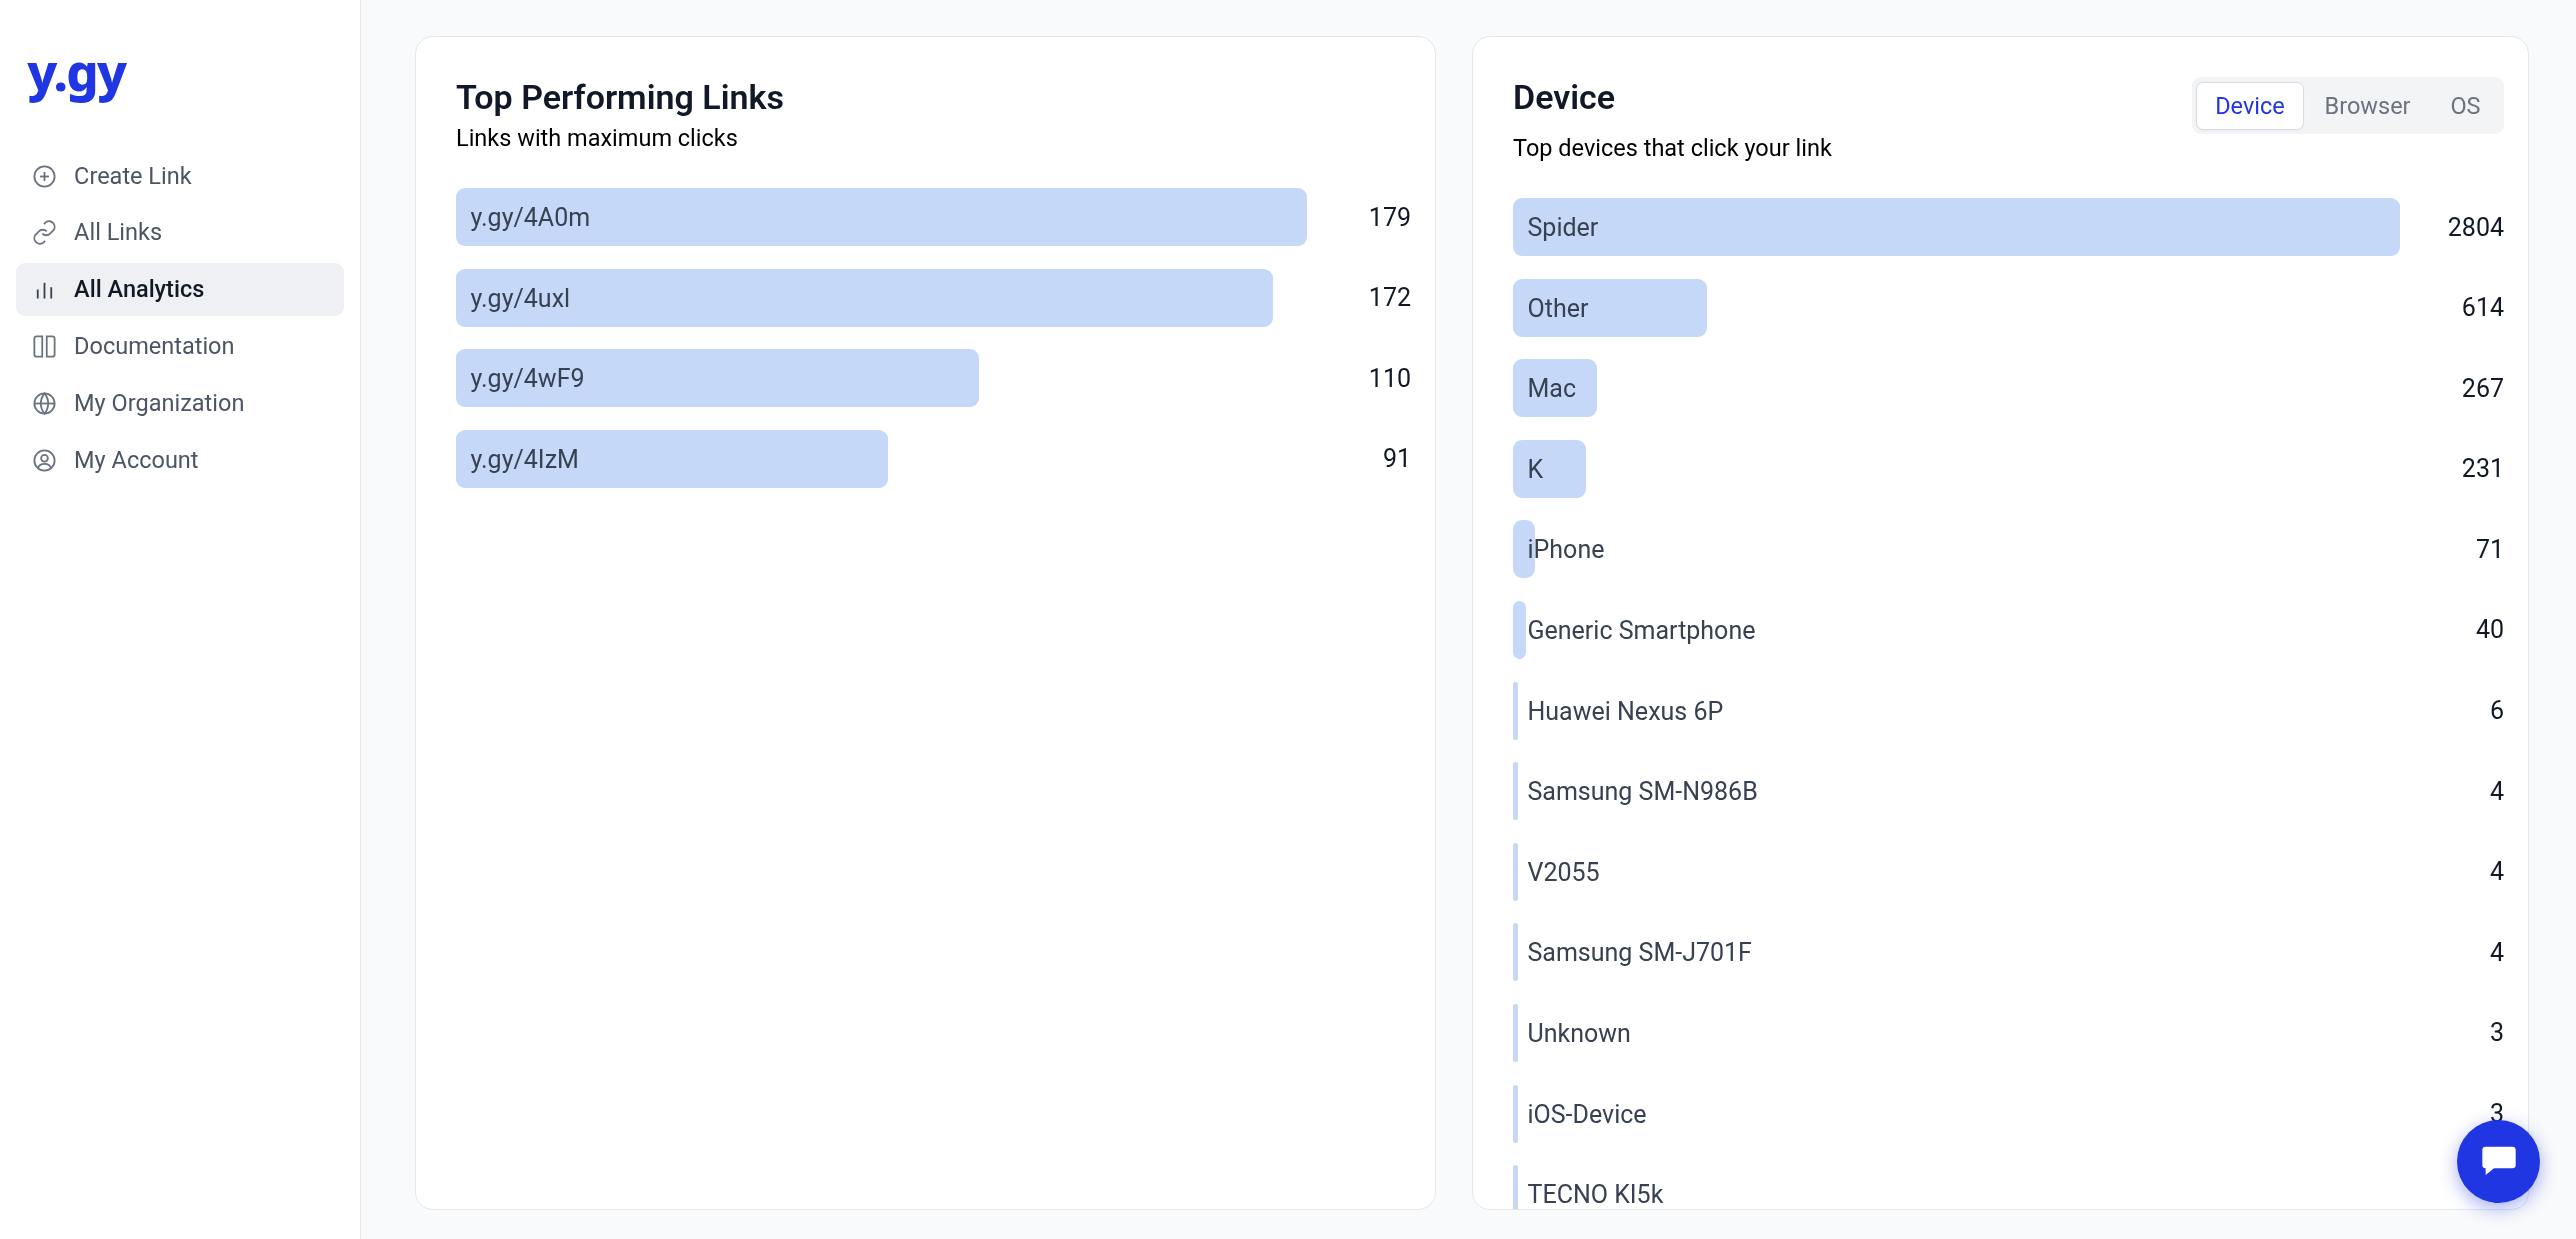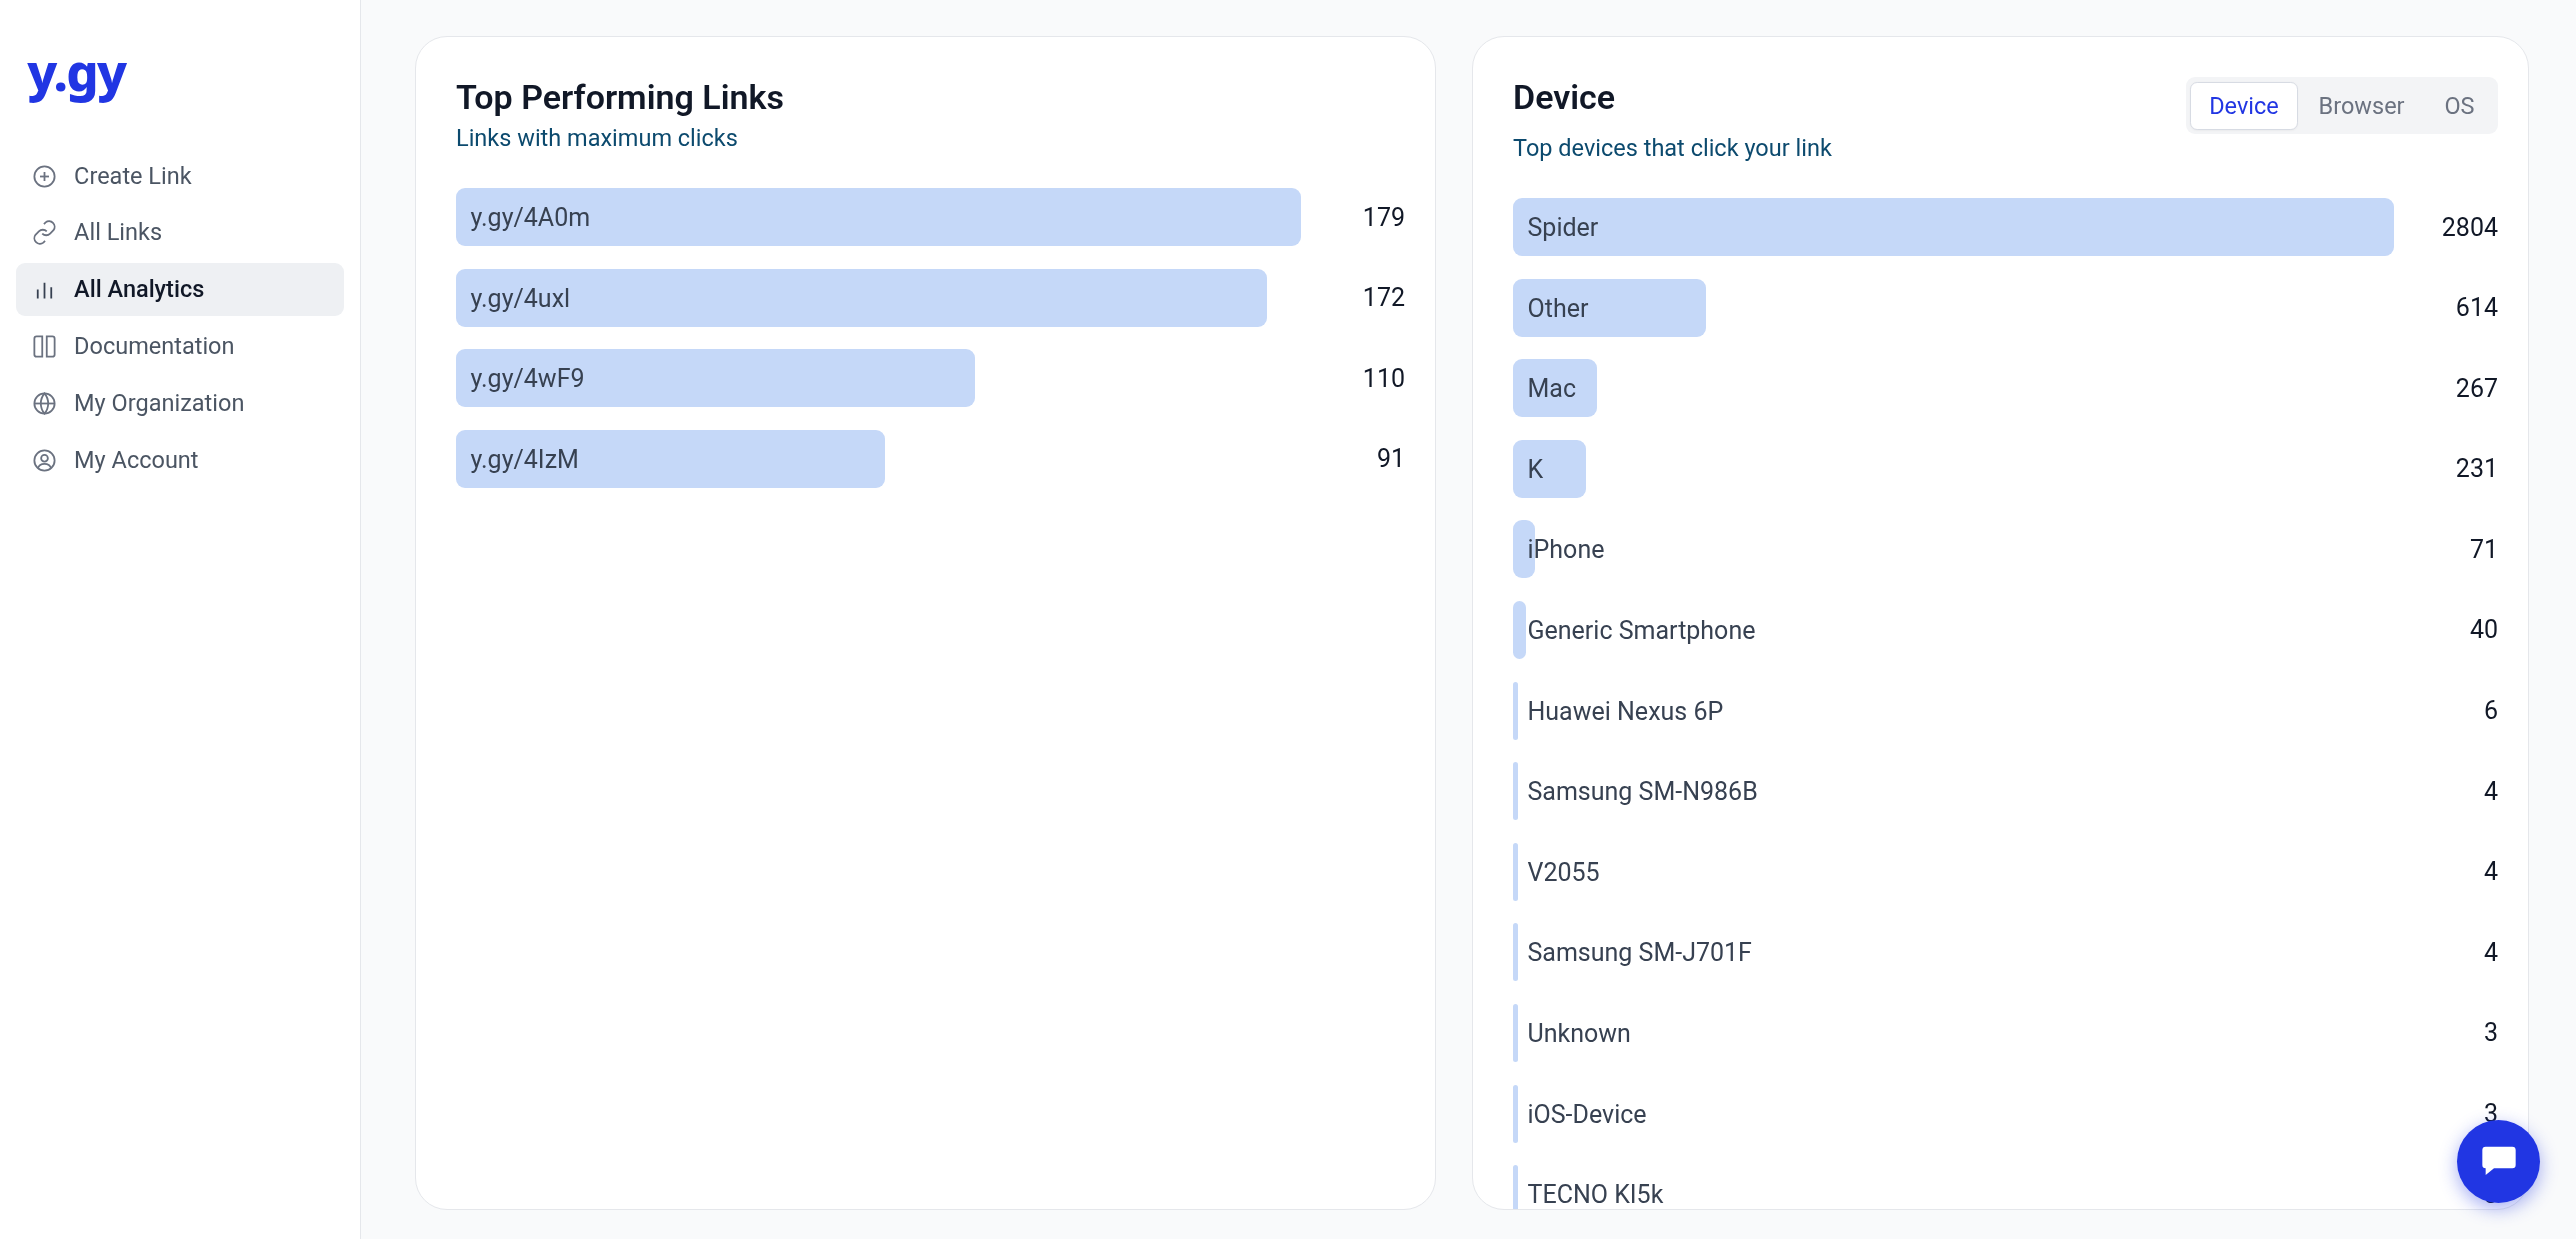--- a/index.html
+++ b/index.html
@@ -47,29 +47,29 @@
   flex: 1;
   padding: 36px 54px 0 54px;
   display: flex;
   gap: 36px;
   align-items: flex-start;
   overflow: hidden;
 }
 .card {
   background: #fff;
   border: 0.9px solid #e5e7eb;
-  border-radius: 32px;
-  padding: 40px 30px 27px 40px;
+  border-radius: 18px;
+  padding: 40px 24px 27px 40px;
 }
 .card-links { flex: 0 0 1021px; height: 1174px; }
 .card-device { flex: 0 0 1057px; height: 1174px; overflow: hidden; }
 
 .card-head { display: flex; justify-content: space-between; align-items: flex-start; text-align: center; }
 .card-title { font-size: 34px; font-weight: 600; color: #111827; margin-bottom: 7.2px; }
-.card-sub { font-size: 23.5px; color: #0c4a6e; margin-bottom: 31px; }
+.card-sub { font-size: 23.5px; color: #000000; margin-bottom: 31px; }
 
 .segmented {
   display: inline-flex;
   background: #f3f4f6;
   border-radius: 9px;
   padding: 4.5px;
   gap: 1.8px;
 }
 .seg-btn {
   padding: 9px 18px;

